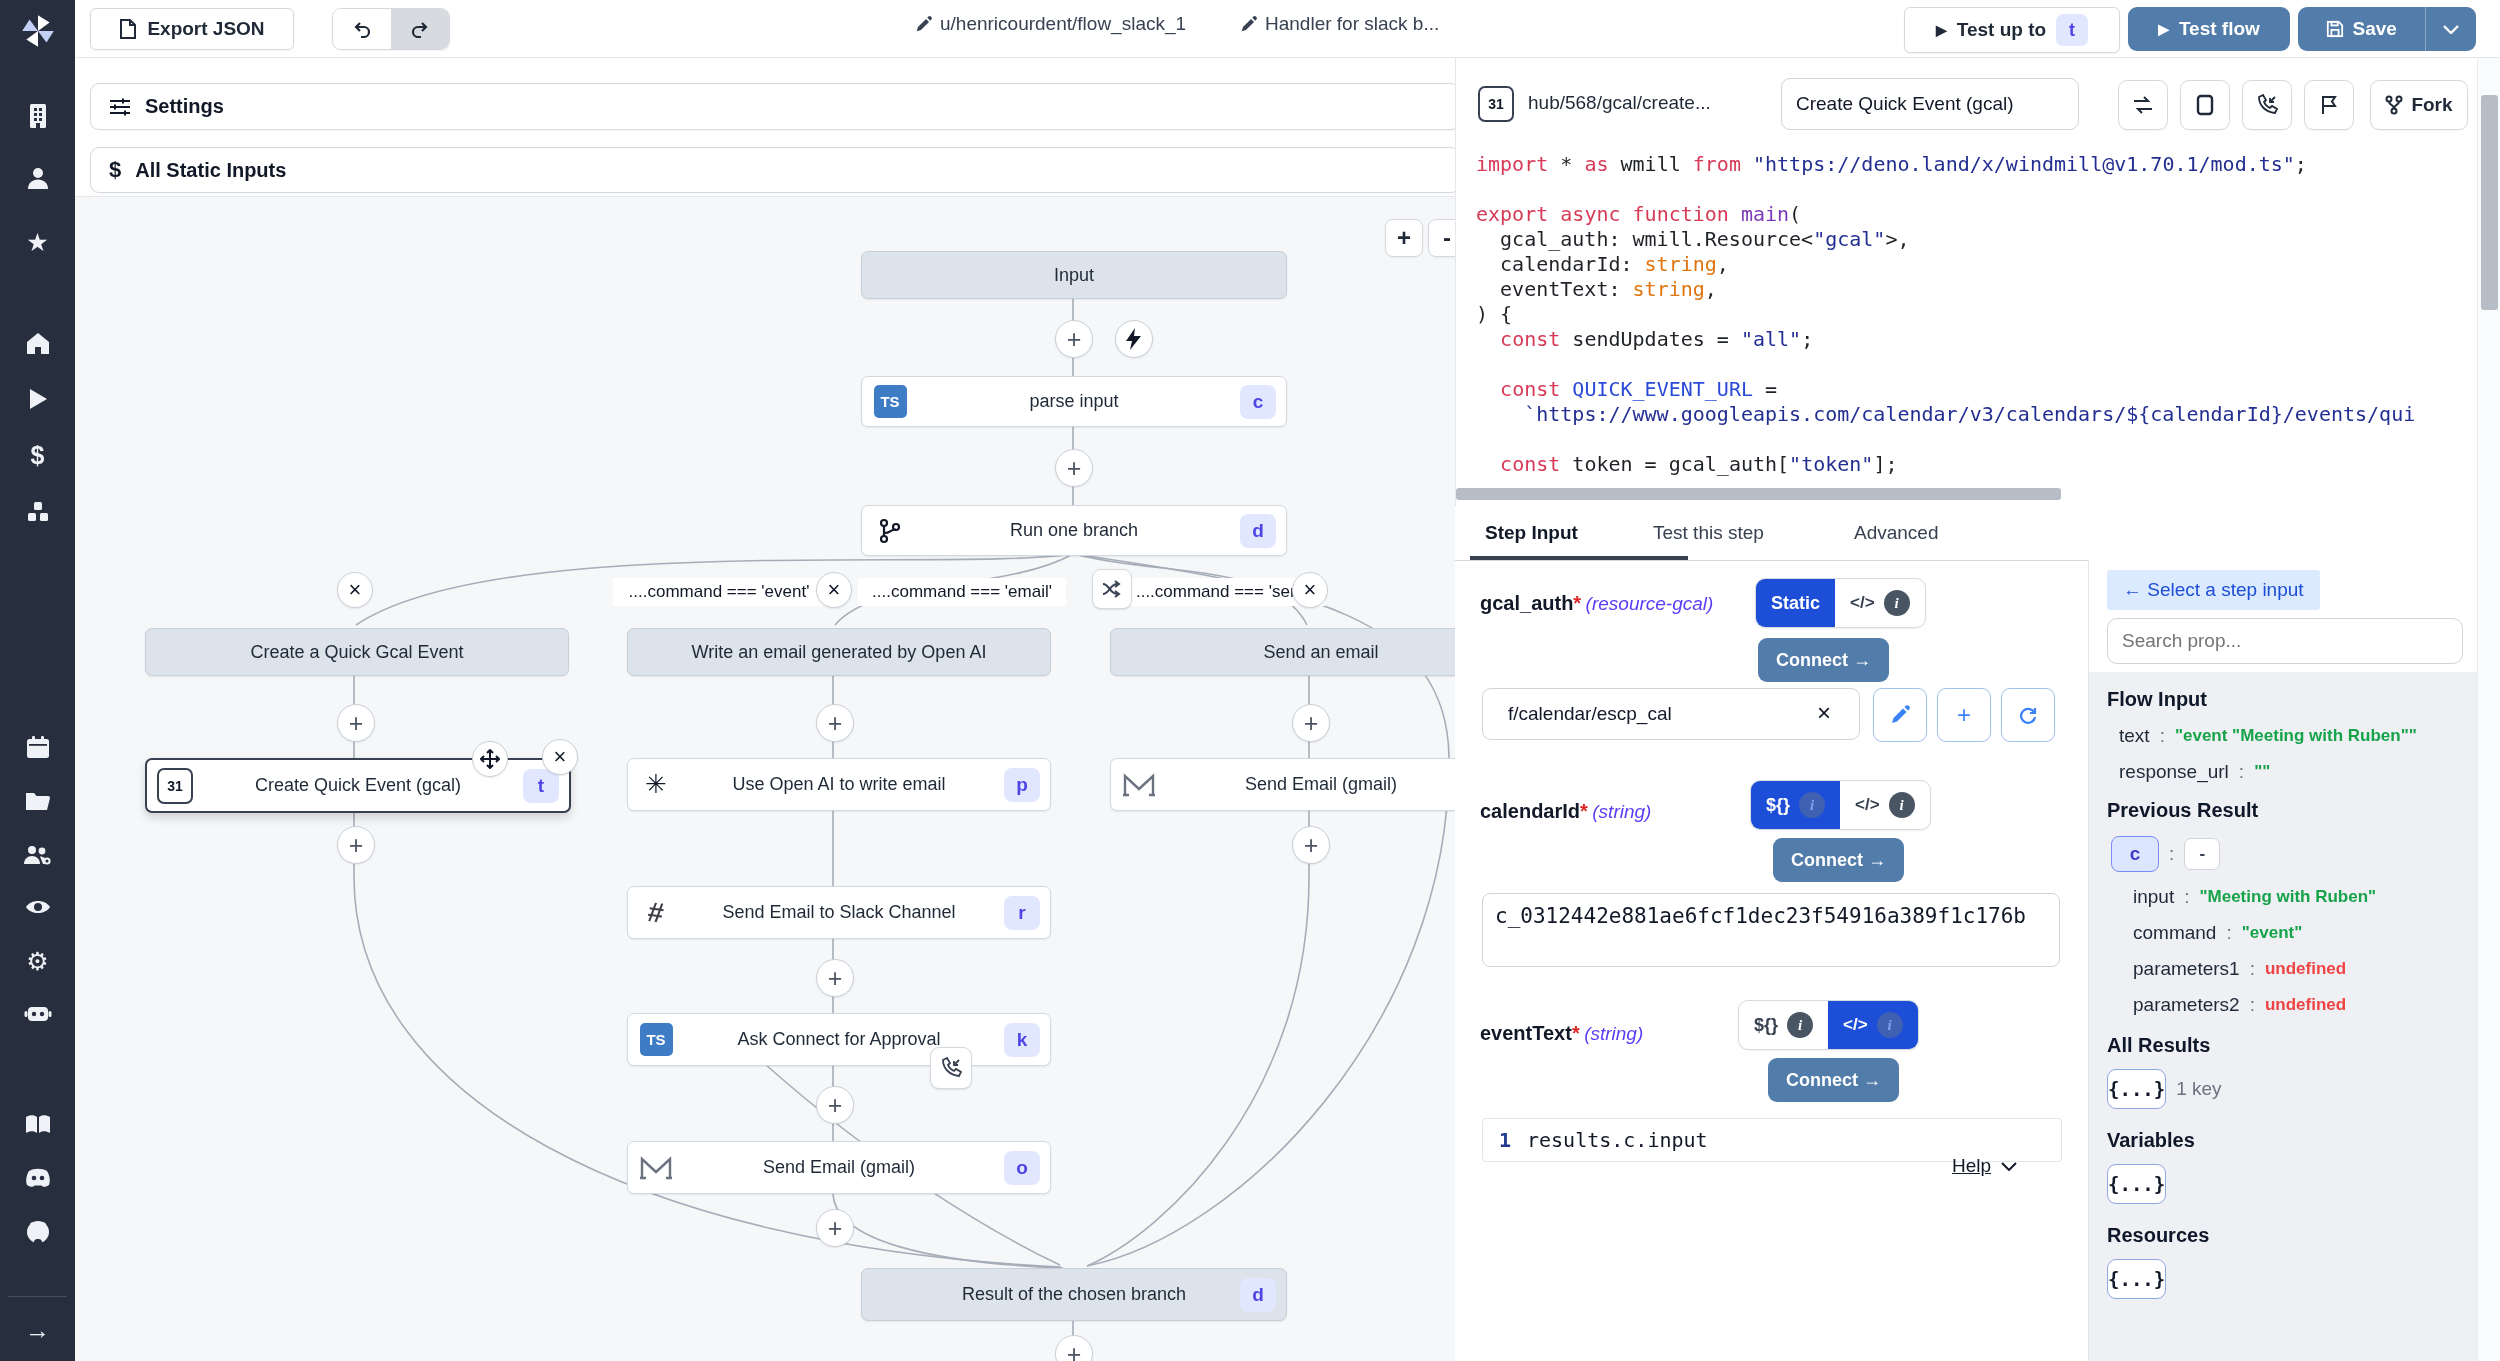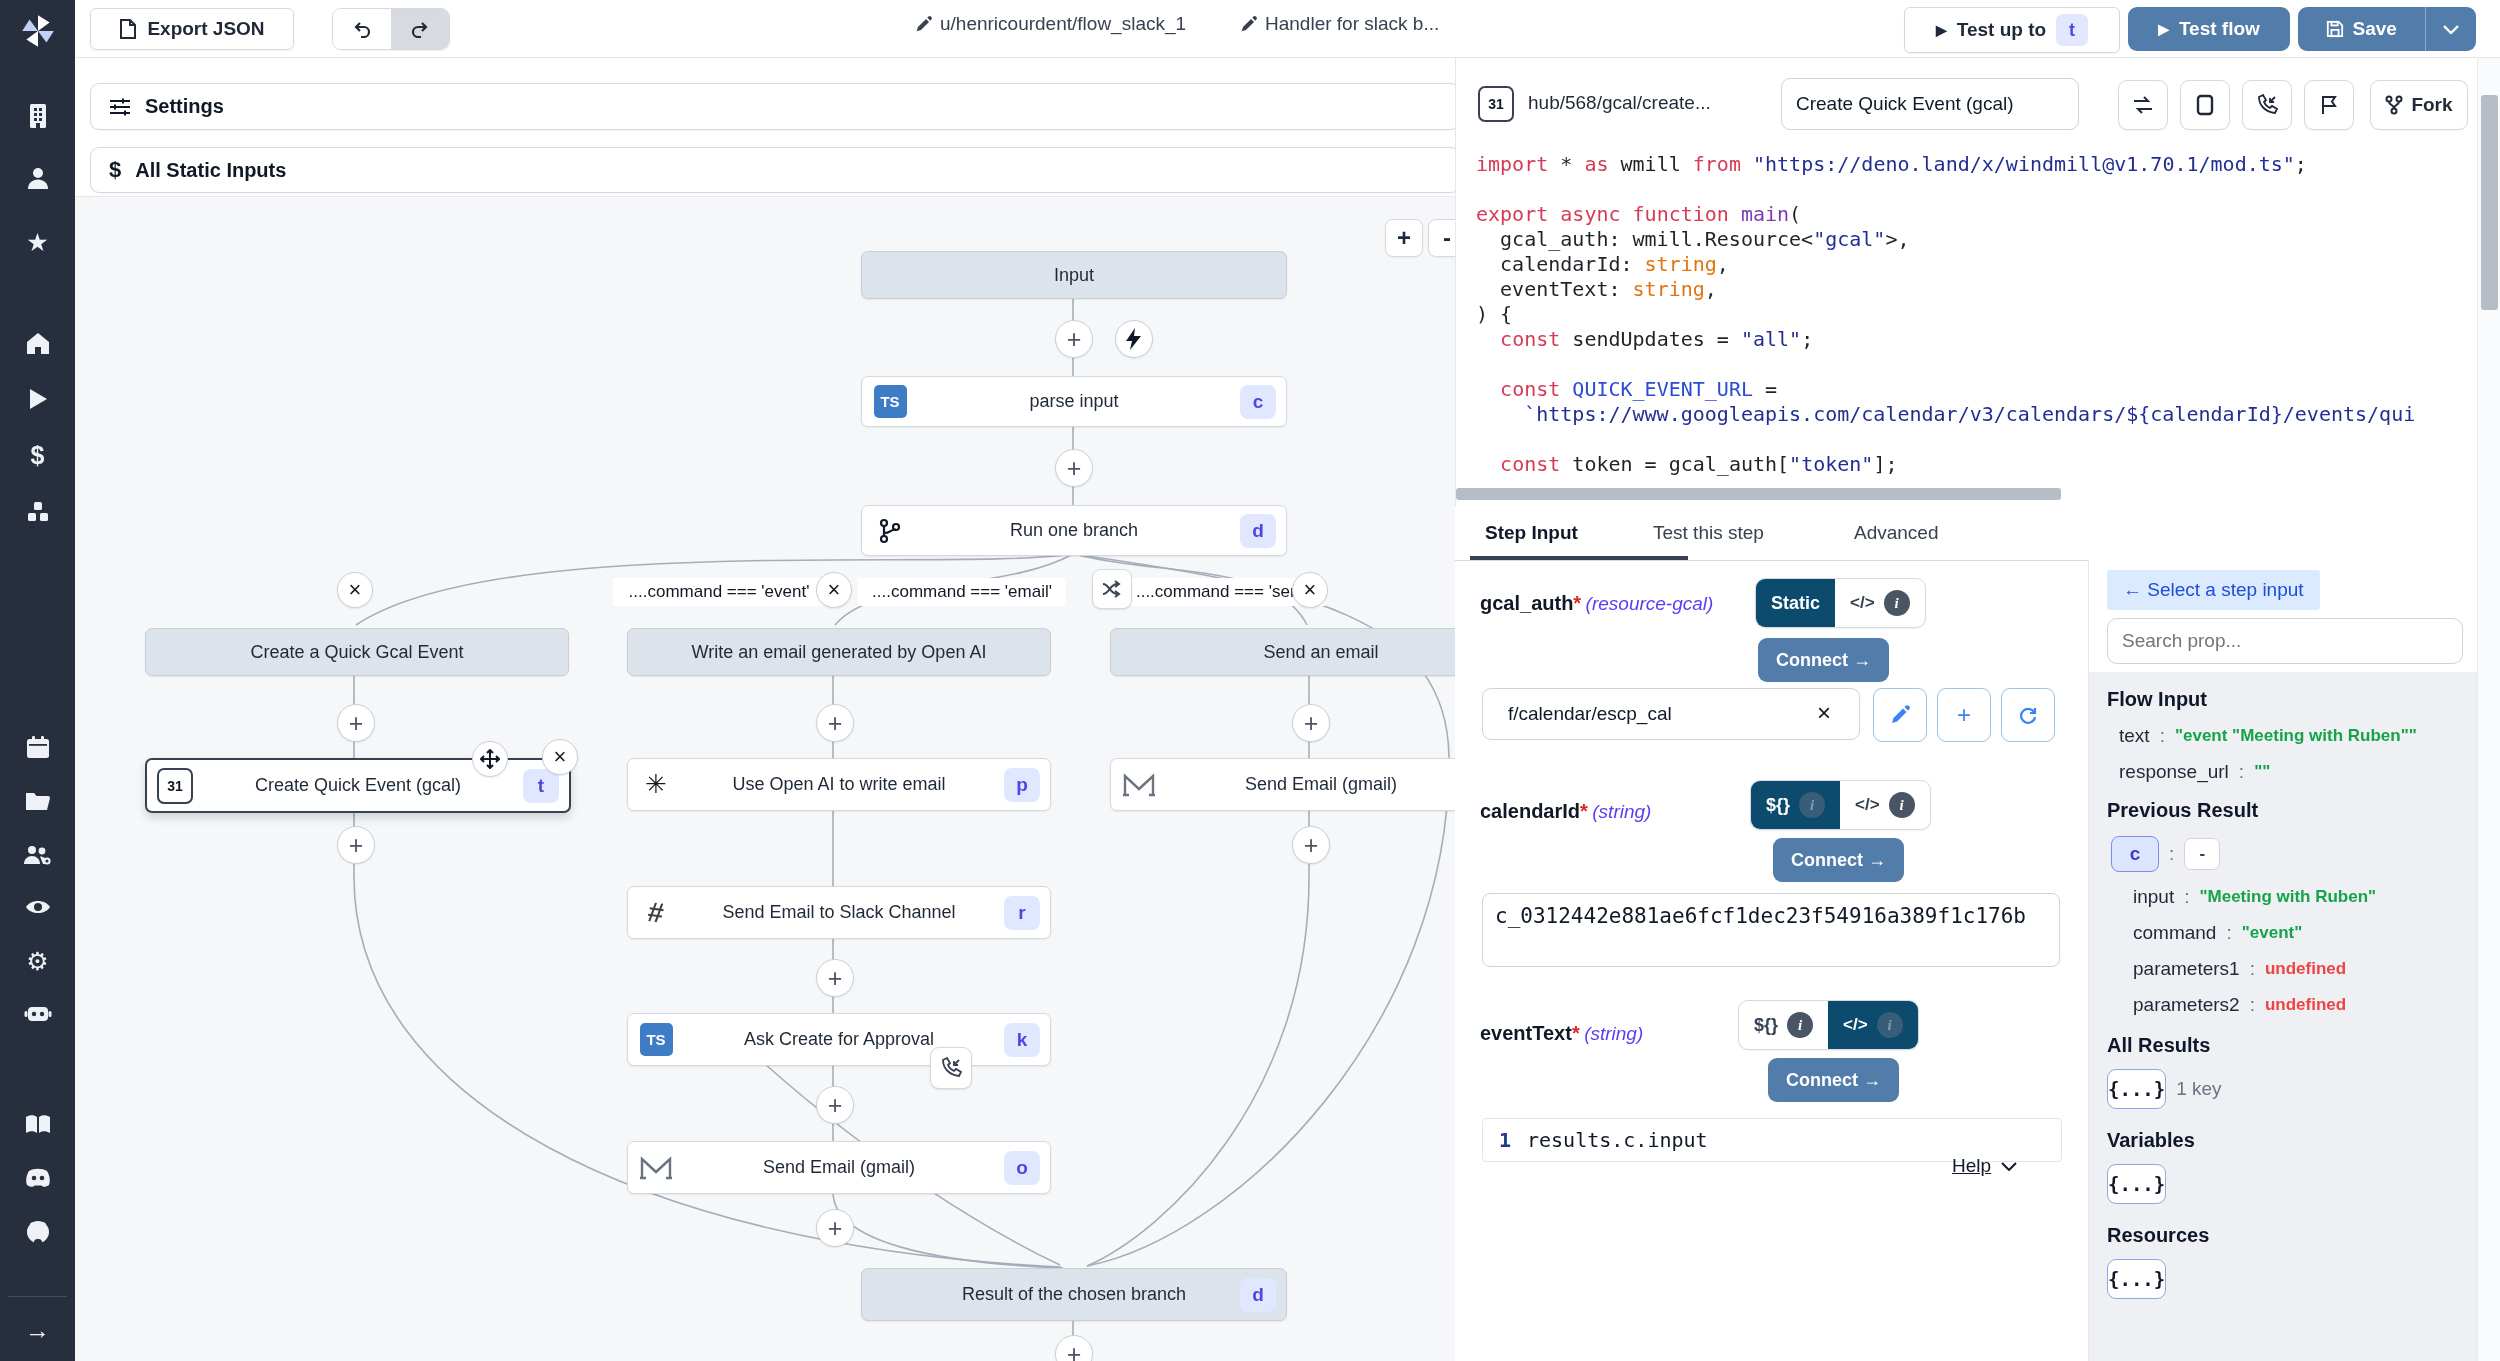--- a/index.html
+++ b/index.html
@@ -38,21 +38,21 @@
   
   #tabs{left:1455px;top:506px;width:633px;height:54px;background:#fff;border-bottom:1px solid #d5dae0;z-index:10;}
   .tab{position:absolute;top:0;height:54px;display:flex;align-items:center;font-size:19px;color:#374151;cursor:pointer;}
   .tab.active{font-weight:700;color:#111827;}
   #form{left:1455px;top:560px;width:633px;height:801px;background:#fff;z-index:9;}
   .flabel{font-weight:700;font-size:20px;color:#111827;}
   .req{color:#dc2626;}
   .ptype{font-style:italic;color:#5b3df5;font-weight:400;font-size:19px;}
   .seg{position:absolute;display:flex;border:1px solid #d7dbe0;border-radius:10px;background:#fff;overflow:hidden;box-shadow:0 1px 2px rgba(0,0,0,.06);height:48px;cursor:pointer;}
   .sg{display:flex;align-items:center;justify-content:center;gap:9px;padding:0 15px;font-weight:700;font-size:18px;color:#374151;}
-  .sg.dark{background:#0c4a6e;color:#fff;}
+  .sg.dark{background:#1d4ed8;color:#fff;}
   .idot{width:26px;height:26px;border-radius:50%;background:#4a5563;color:#fff;font-family:"Liberation Serif",serif;font-style:italic;font-weight:700;font-size:15px;display:flex;align-items:center;justify-content:center;}
   .sg.dark .idot{background:#6b7686;}
   .idot.faded{opacity:.45;}
   .connect{position:absolute;height:44px;display:flex;align-items:center;justify-content:center;background:#527ca9;border-radius:9px;color:#fff;font-weight:700;font-size:18px;padding:0 18px;cursor:pointer;}
   .txtin{position:absolute;border:1px solid #cfd4da;border-radius:9px;font-size:19px;color:#111827;padding:0 14px;background:#fff;box-sizing:border-box;font-family:"Liberation Sans",sans-serif;}
   .obtn{position:absolute;width:52px;height:52px;border:1px solid #9ec1e8;border-radius:9px;background:#fff;color:#3b82f6;display:flex;align-items:center;justify-content:center;font-size:24px;cursor:pointer;}
   .monoarea{position:absolute;border:1px solid #cfd4da;border-radius:8px;background:#fff;font-family:"DejaVu Sans Mono",monospace;font-size:21px;color:#111827;padding:10px 12px;box-sizing:border-box;overflow:hidden;white-space:nowrap;resize:none;}
   
   #picker{left:2088px;top:560px;width:389px;height:801px;background:#fff;border-left:1px solid #e3e6ea;z-index:9;}
   #pickgray{position:absolute;left:0;top:112px;width:389px;height:689px;background:#eef0f3;}
@@ -435,21 +435,21 @@
         </span>
     </div>
     <div class="plusc" style="left:741px;top:762px;">
         <span>+</span>
       </div>
 
     <div class="node" style="left:552px;top:816px;width:422px;height:51px;">
       <span class="nicon">
           <span class="tsq">TS</span>
         </span>
-      <span class="nlabel">Ask Create for Approval</span>
+      <span class="nlabel">Ask Connect for Approval</span>
       <span class="nbadge">
           <span class="badge">k</span>
         </span>
     </div>
     <div class="abs" style="left:855px;top:850px;width:40px;height:40px;background:#fff;border:1px solid #d3d9e0;border-radius:9px;display:flex;align-items:center;justify-content:center;box-shadow:0 1px 2px rgba(0,0,0,.1);z-index:8;cursor:pointer;">
       <svg width="22" height="22" viewBox="0 0 22 22" fill="none" stroke="#374151" stroke-width="1.8">
           <path d="M3 3 c0 9 7 15 16 16 l2-4 -5-3 -2 2 c-3-1.5-5-3.5-6-6 l2-2 -3-5 Z"></path>
           <path d="M19 3 l-5 5 M14 4 v4 h4"></path>
         </svg>
     </div>

